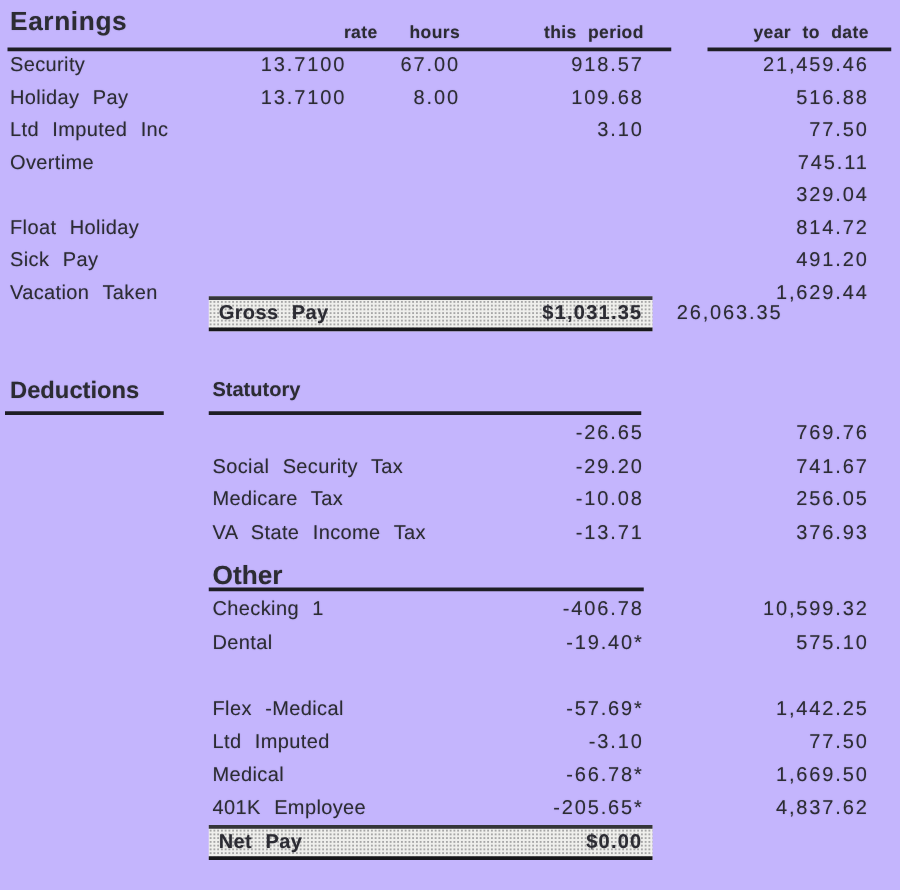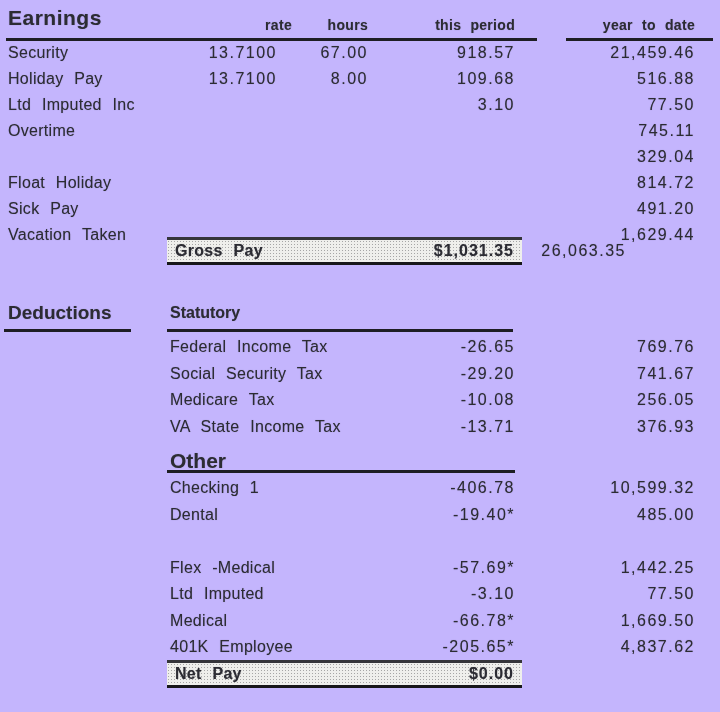--- a/index.html
+++ b/index.html
@@ -32,21 +32,21 @@
   .band .b-lbl{position:absolute;left:8px;word-spacing:6px;letter-spacing:.3px;}
   .band .b-amt{position:absolute;right:8px;letter-spacing:1px;}
   .bandrow{position:absolute;left:0;width:651px;height:28px;line-height:28px;font-size:16px;}
 </style>
 </head>
 <body>
 
 <div class="page">
 
   <div class="title">Earnings</div>
-  <span class="colhead rate" style="right:428px;">rate</span>
+  <span class="colhead rate" style="right:418px;">rate</span>
   <span class="colhead hours" style="right:352px;">hours</span>
   <span class="colhead period" style="right:205px;">this period</span>
   <span class="colhead ytd" style="right:25px;">year to date</span>
   <div class="rule" style="top:38px;left:6px;width:531px;"></div>
   <div class="rule" style="top:38px;left:566px;width:147px;"></div>
 
   <div class="r" style="top:40px">
     <span class="lbl">Security</span>
     <span class="num rate">13.7100</span>
     <span class="num hours">67.00</span>
@@ -92,21 +92,20 @@
   <div class="bandrow" style="top:237px">
     <span class="num ytd">26,063.35</span>
   </div>
 
   <div class="sechead" style="top:302px;left:8px;font-size:19px;">Deductions</div>
   <div class="sechead" style="top:304px;left:170px;font-size:16px;">Statutory</div>
   <div class="rule" style="top:329px;left:4px;width:127px;"></div>
   <div class="rule" style="top:329px;left:167px;width:346px;"></div>
 
   <div class="r" style="top:334px">
-    <span class="lbl2">Federal Income Tax</span>
     <span class="num period">-26.65</span>
     <span class="num ytd">769.76</span>
   </div>
   <div class="r" style="top:361px">
     <span class="lbl2">Social Security Tax</span>
     <span class="num period">-29.20</span>
     <span class="num ytd">741.67</span>
   </div>
   <div class="r" style="top:387px">
     <span class="lbl2">Medicare Tax</span>
@@ -123,21 +122,21 @@
   <div class="rule" style="top:470px;left:167px;width:348px;"></div>
 
   <div class="r" style="top:475px">
     <span class="lbl2">Checking 1</span>
     <span class="num period">-406.78</span>
     <span class="num ytd">10,599.32</span>
   </div>
   <div class="r" style="top:502px">
     <span class="lbl2">Dental</span>
     <span class="num period">-19.40*</span>
-    <span class="num ytd">485.00</span>
+    <span class="num ytd">575.10</span>
   </div>
   <div class="r" style="top:555px">
     <span class="lbl2">Flex -Medical</span>
     <span class="num period">-57.69*</span>
     <span class="num ytd">1,442.25</span>
   </div>
   <div class="r" style="top:581px">
     <span class="lbl2">Ltd Imputed</span>
     <span class="num period">-3.10</span>
     <span class="num ytd">77.50</span>

